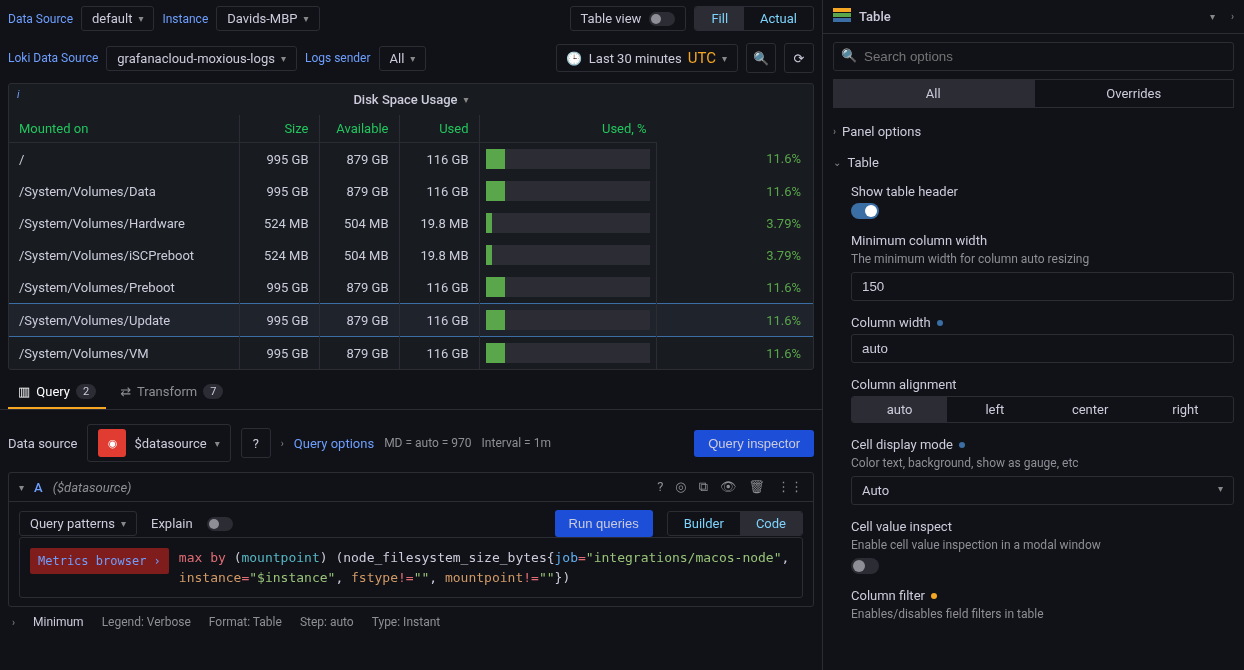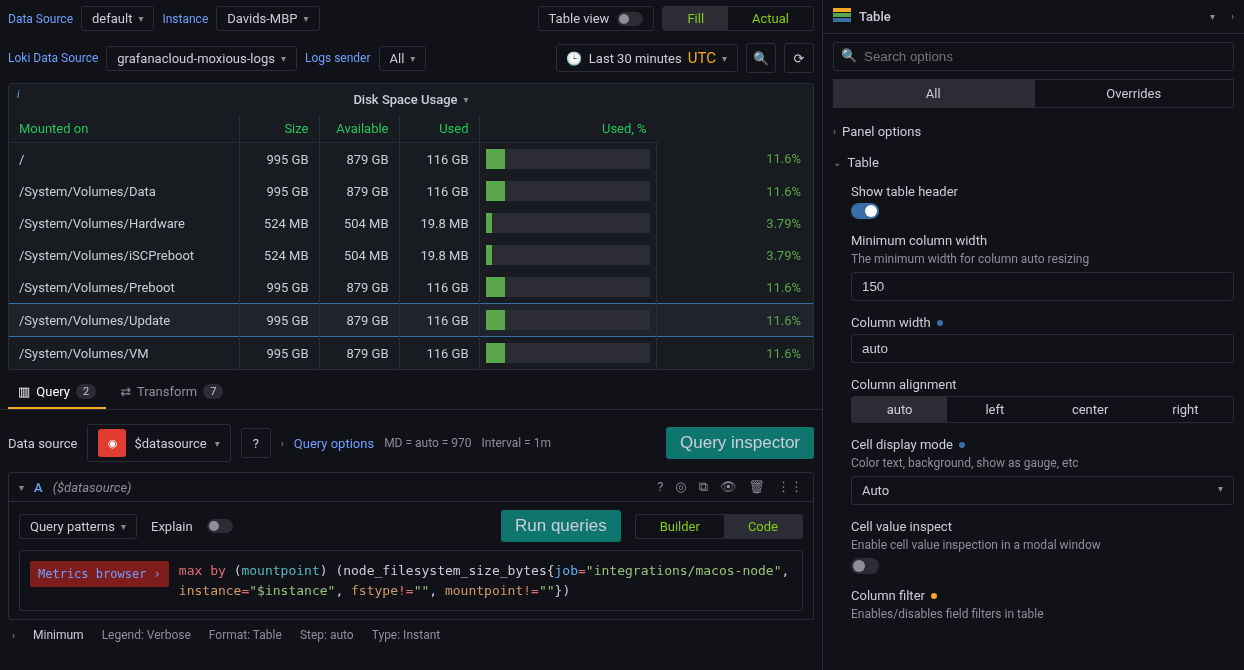--- a/index.html
+++ b/index.html
@@ -16,21 +16,21 @@
 .main-area { width: 822px; height: 670px; display: flex; flex-direction: column; }
 .side-panel { width: 422px; height: 670px; border-left: 1px solid #2c2c34; display: flex; flex-direction: column; }
 
 
 .topbar { display: flex; align-items: center; gap: 8px; padding: 6px 8px; }
 .label-link { color: #6e9fff; font-size: 12px; cursor: pointer; }
 .select-box { background: #111217; border: 1px solid #2c2c34; border-radius: 3px; padding: 4px 10px; display: flex; align-items: center; gap: 6px; color: #ccccdc; cursor: pointer; }
 .chev { font-size: 10px; color: #888; }
 .spacer { flex: 1; }
 .pill-group { display: flex; border: 1px solid #2c2c34; border-radius: 3px; overflow: hidden; }
-.pill { padding: 4px 24px; cursor: pointer; color: #84cc16; }
+.pill { padding: 4px 16px; cursor: pointer; color: #7dd3fc; }
 .pill.active { background: #2c2c34; }
 .icon-btn { width: 30px; height: 30px; border: 1px solid #2c2c34; border-radius: 3px; display: flex; align-items: center; justify-content: center; cursor: pointer; color: #ccccdc; }
 .time-picker { border: 1px solid #2c2c34; border-radius: 3px; padding: 4px 10px; display: flex; align-items: center; gap: 6px; cursor: pointer; }
 .utc { color: #f5a623; font-size: 15px; }
 
 
 .panel-wrap { padding: 4px 8px 0 8px; }
 .panel { border: 1px solid #2c2c34; border-radius: 3px; background: #181b1f; }
 .panel-i { position: absolute; padding: 4px 8px; color: #6e9fff; font-size: 11px; font-style: italic; }
 .panel-title { text-align: center; padding: 8px; font-weight: 500; color: #ccccdc; display: flex; justify-content: center; align-items: center; gap: 6px; }
@@ -53,30 +53,30 @@
 .tab.active { color: #fff; border-bottom: 2px solid #f5a623; }
 .badge { background: #2c2c34; border-radius: 10px; padding: 1px 7px; font-size: 11px; color: #ccccdc; }
 .tab .icon { font-size: 13px; }
 
 
 .query-section { padding: 8px; }
 .q-row { display: flex; align-items: center; gap: 10px; padding: 6px 0; }
 .ds-badge { width: 28px; height: 28px; background: #e03c31; border-radius: 3px; display: flex; align-items: center; justify-content: center; color: #fff; font-size: 11px; }
 .q-link { color: #6e9fff; cursor: pointer; }
 .muted { color: #8e8e96; font-size: 12px; }
-.btn { background: #0f766e; border: none; color: #ccccdc; padding: 6px 14px; border-radius: 3px; cursor: pointer; font-size: 17px; }
+.btn { background: #1d4ed8; border: none; color: #ccccdc; padding: 6px 14px; border-radius: 3px; cursor: pointer; font-size: 13px; }
 
 .query-editor { border: 1px solid #2c2c34; border-radius: 3px; margin-top: 4px; }
 .qe-head { display: flex; align-items: center; gap: 10px; padding: 6px 10px; border-bottom: 1px solid #2c2c34; }
 .qe-letter { color: #6e9fff; font-weight: 500; }
 .qe-name { color: #8e8e96; font-style: italic; }
 .qe-icons { margin-left: auto; display: flex; gap: 12px; color: #8e8e96; }
 .qe-icons span { cursor: pointer; }
 .qe-body { padding: 8px 10px; }
-.qe-controls { display: flex; align-items: center; gap: 14px; margin-bottom: 8px; justify-content: center; }
+.qe-controls { display: flex; align-items: center; gap: 14px; margin-bottom: 0; justify-content: center; }
 .toggle-sm { width: 26px; height: 14px; background: #2c2c34; border-radius: 7px; position: relative; cursor: pointer; }
 .toggle-sm::after { content:''; width:10px; height:10px; background:#8e8e96; border-radius:50%; position:absolute; top:2px; left:2px; }
 
 .code-box { background: #111217; border: 1px solid #2c2c34; border-radius: 3px; padding: 10px; font-family: Menlo, Monaco, monospace; font-size: 13px; line-height: 1.5; display: flex; gap: 10px; }
 .metrics-btn { background: #7f1d1d; color: #6e9fff; padding: 4px 8px; border-radius: 2px; font-size: 12px; cursor: pointer; align-self: flex-start; white-space: nowrap; }
 .kw-red { color: #e06c75; }
 .kw-blue { color: #61afef; }
 .kw-cyan { color: #56b6c2; }
 .kw-salmon { color: #d19a66; }
 .kw-green { color: #98c379; }

